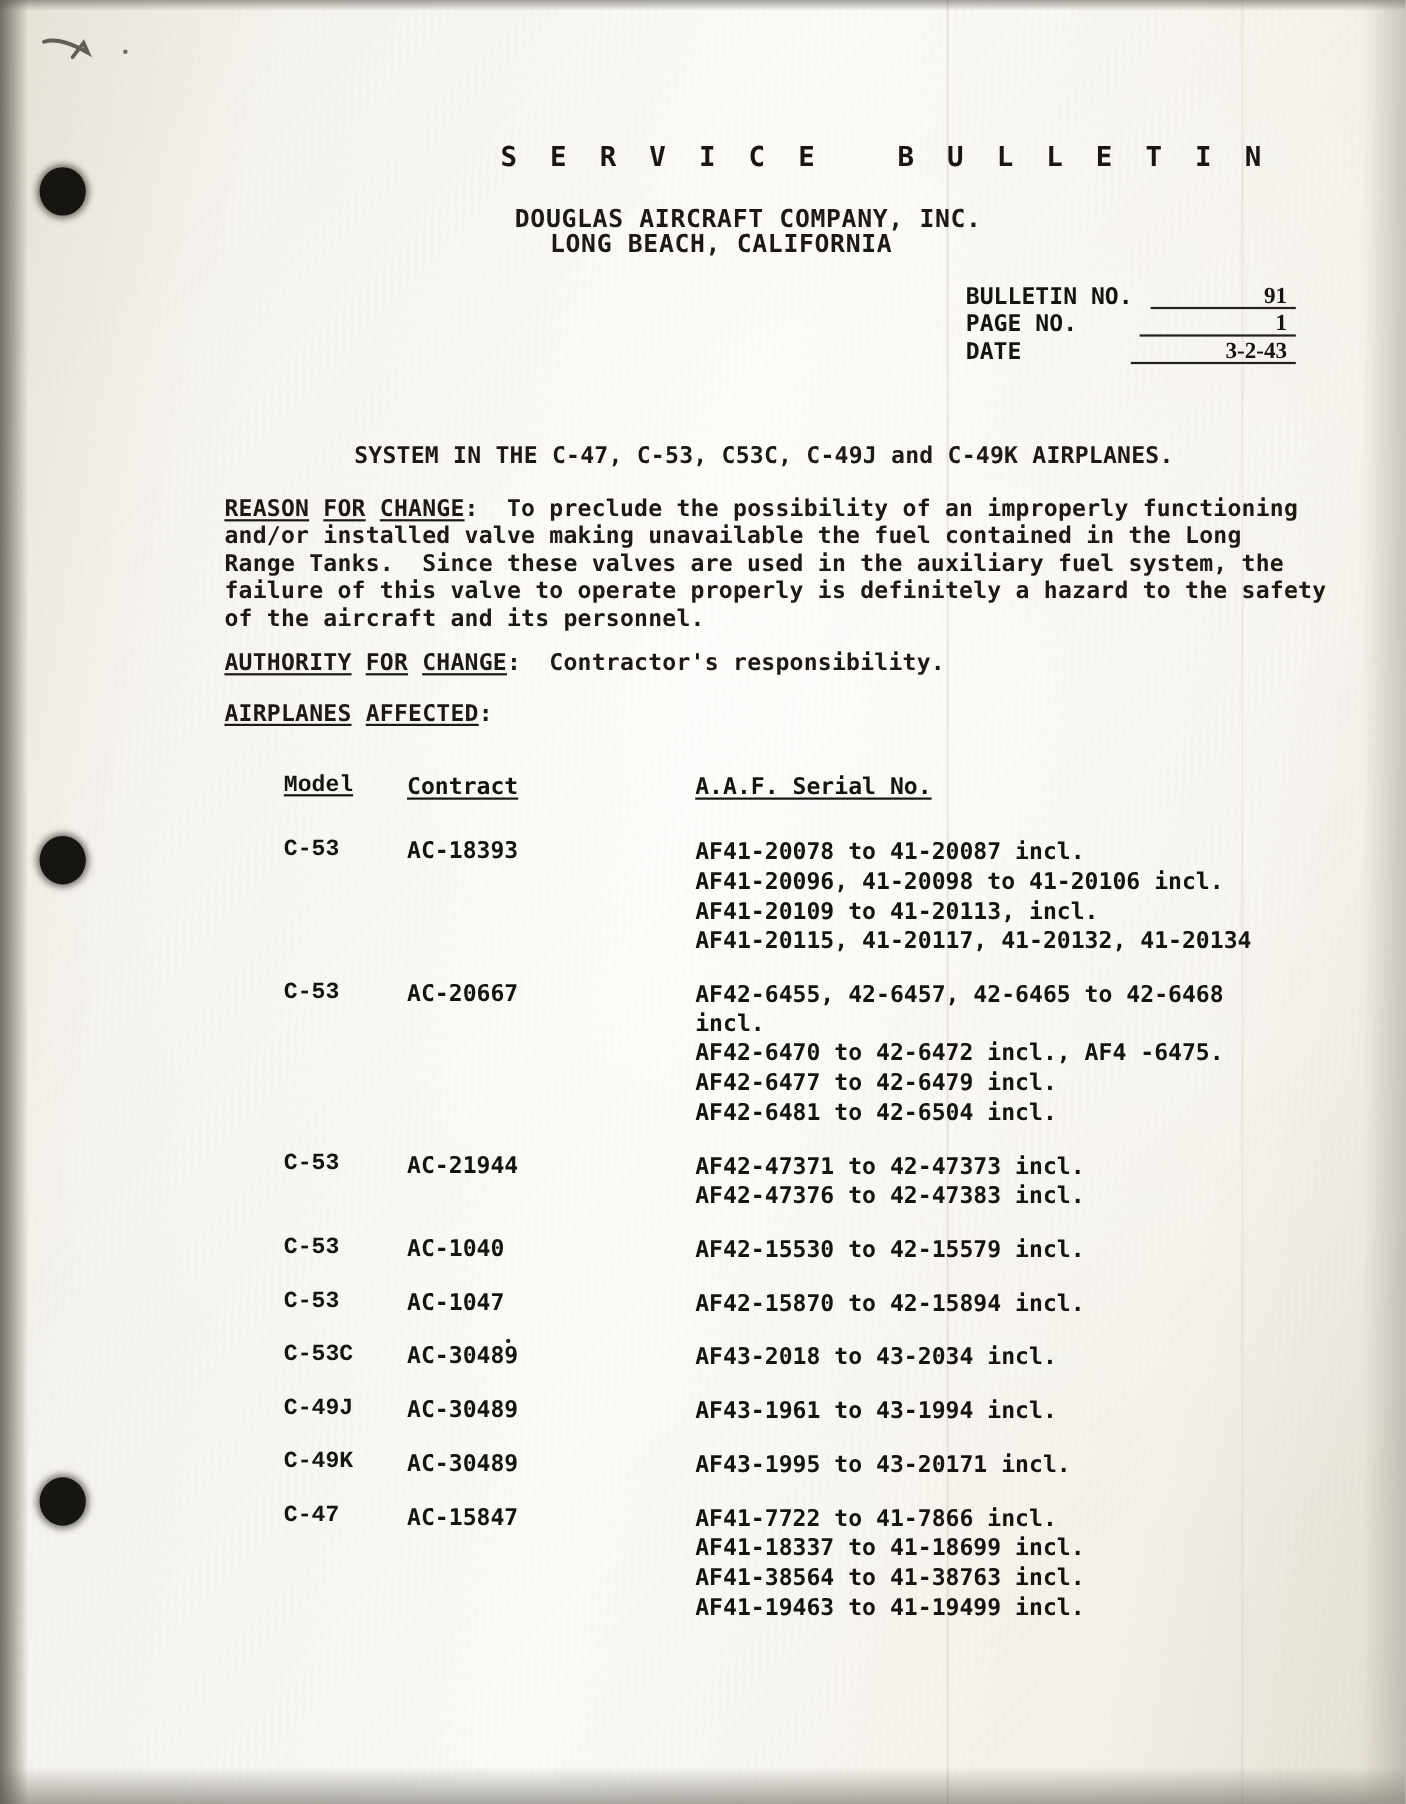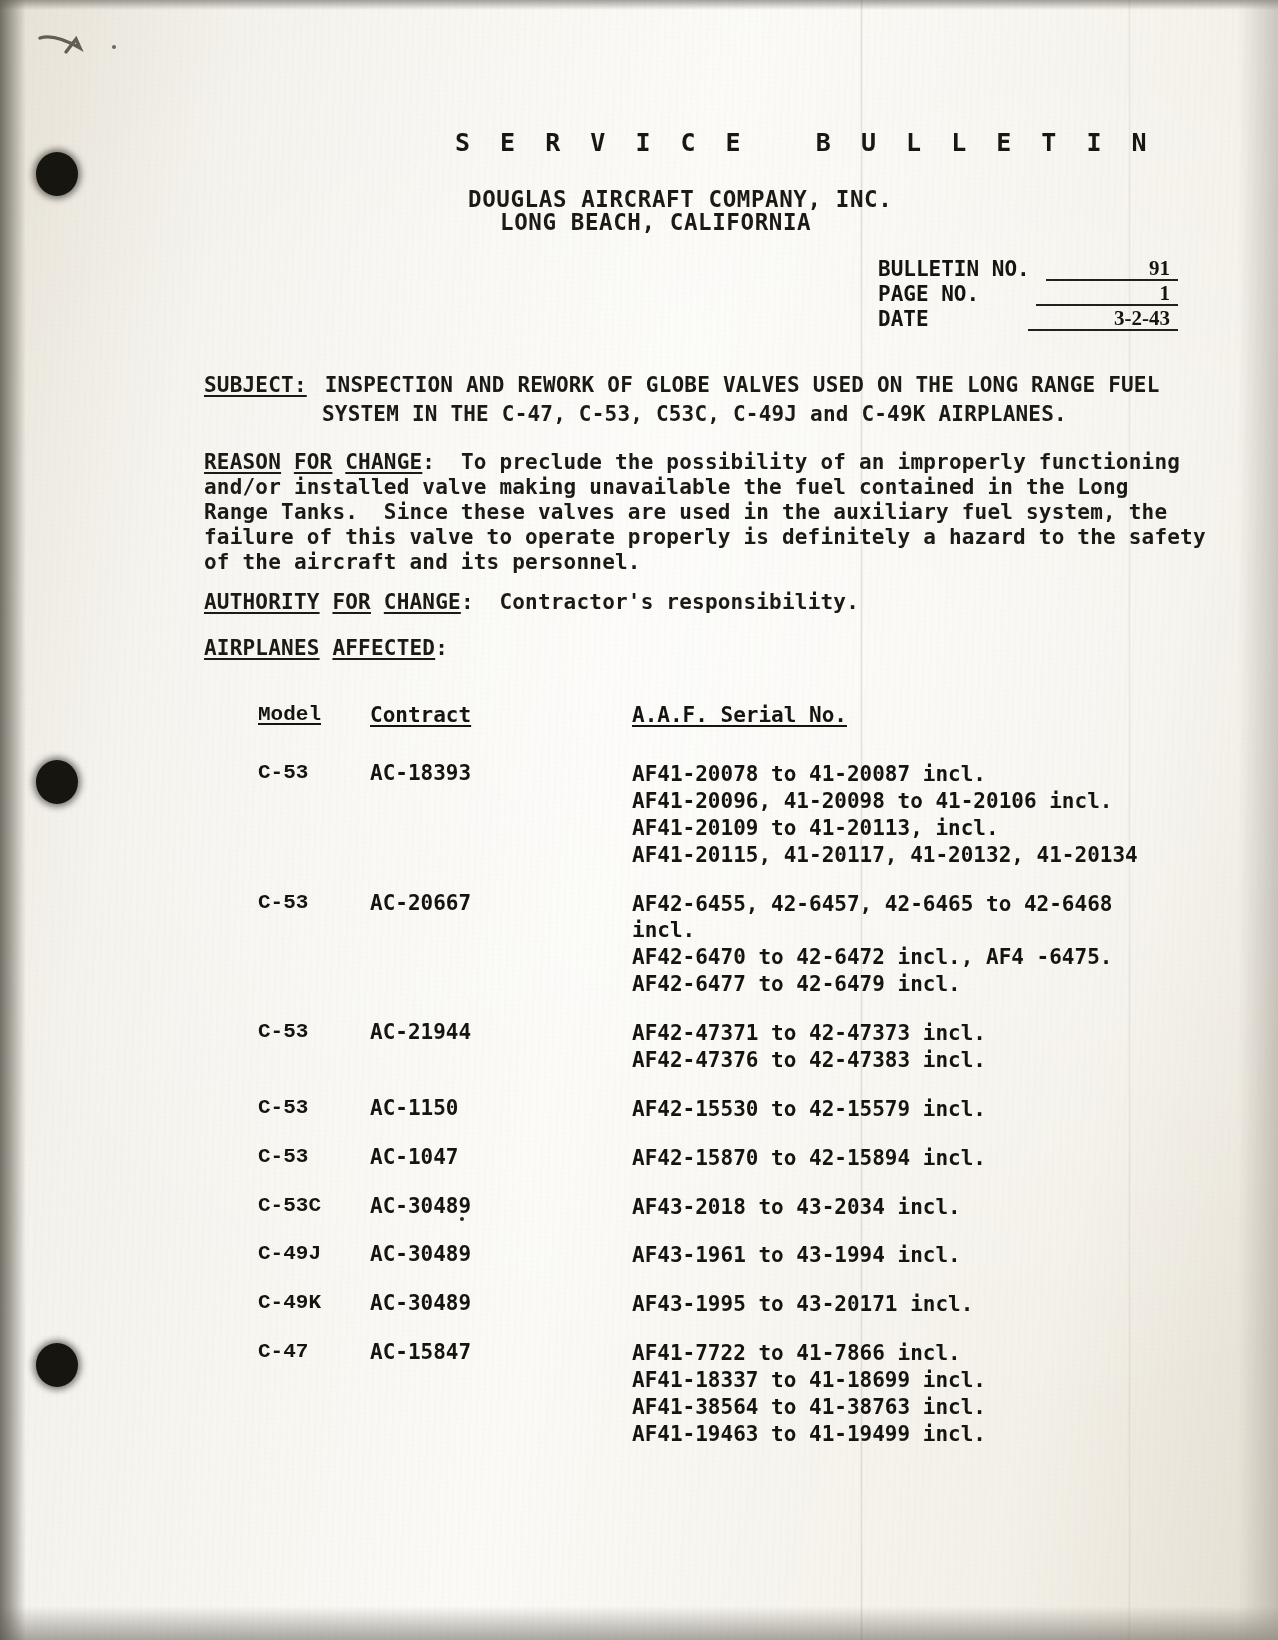--- a/index.html
+++ b/index.html
@@ -222,21 +222,20 @@
         <span class="meta-value">1</span>
         <span class="meta-rule" style="left:158px; right:0; top:23px;"></span>
       </div>
       <div class="meta-row">
         <span class="meta-label">DATE</span>
         <span class="meta-value">3-2-43</span>
         <span class="meta-rule" style="left:150px; right:0; top:23px;"></span>
       </div>
     </div>
 
-    <div class="txt body-line" style="left:204px; top:375px;"><span class="u">SUBJECT:</span><span style="margin-left:18px;">INSPECTION AND REWORK OF GLOBE VALVES USED ON THE LONG RANGE FUEL</span></div>
     <div class="txt body-line" style="left:322px; top:404px;">SYSTEM IN THE C-47, C-53, C53C, C-49J and C-49K AIRPLANES.</div>
 
     <div class="txt body-line" style="left:204px; top:452px;"><span class="u">REASON</span><span> </span><span class="u">FOR</span><span> </span><span class="u">CHANGE</span><span>:</span><span>  </span><span>To preclude the possibility of an improperly functioning</span></div>
     <div class="txt body-line" style="left:204px; top:477px;">and/or installed valve making unavailable the fuel contained in the Long</div>
     <div class="txt body-line" style="left:204px; top:502px;">Range Tanks.  Since these valves are used in the auxiliary fuel system, the</div>
     <div class="txt body-line" style="left:204px; top:527px;">failure of this valve to operate properly is definitely a hazard to the safety</div>
     <div class="txt body-line" style="left:204px; top:552px;">of the aircraft and its personnel.</div>
 
     <div class="txt body-line" style="left:204px; top:592px;"><span class="u">AUTHORITY</span><span> </span><span class="u">FOR</span><span> </span><span class="u">CHANGE</span><span>:</span><span>  </span><span>Contractor's responsibility.</span></div>
 
@@ -250,30 +249,30 @@
       </div>
       <div id="table-rows">
           <div class="trow">
             <div class="col-model">C-53</div>
             <div class="col-contract">AC-18393</div>
             <div class="col-serial"><div class="serial-line">AF41-20078 to 41-20087 incl.</div><div class="serial-line">AF41-20096, 41-20098 to 41-20106 incl.</div><div class="serial-line">AF41-20109 to 41-20113, incl.</div><div class="serial-line">AF41-20115, 41-20117, 41-20132, 41-20134</div></div>
           </div>
           <div class="trow">
             <div class="col-model">C-53</div>
             <div class="col-contract">AC-20667</div>
-            <div class="col-serial"><div class="serial-line">AF42-6455, 42-6457, 42-6465 to 42-6468</div><div class="serial-line">incl.</div><div class="serial-line">AF42-6470 to 42-6472 incl., AF4 -6475.</div><div class="serial-line">AF42-6477 to 42-6479 incl.</div></div>
+            <div class="col-serial"><div class="serial-line">AF42-6455, 42-6457, 42-6465 to 42-6468</div><div class="serial-line">incl.</div><div class="serial-line">AF42-6470 to 42-6472 incl., AF4 -6475.</div><div class="serial-line">AF42-6477 to 42-6479 incl.</div><div class="serial-line">AF42-6481 to 42-6504 incl.</div></div>
           </div>
           <div class="trow">
             <div class="col-model">C-53</div>
             <div class="col-contract">AC-21944</div>
             <div class="col-serial"><div class="serial-line">AF42-47371 to 42-47373 incl.</div><div class="serial-line">AF42-47376 to 42-47383 incl.</div></div>
           </div>
           <div class="trow">
             <div class="col-model">C-53</div>
-            <div class="col-contract">AC-1150</div>
+            <div class="col-contract">AC-1040</div>
             <div class="col-serial"><div class="serial-line">AF42-15530 to 42-15579 incl.</div></div>
           </div>
           <div class="trow">
             <div class="col-model">C-53</div>
             <div class="col-contract">AC-1047</div>
             <div class="col-serial"><div class="serial-line">AF42-15870 to 42-15894 incl.</div></div>
           </div>
           <div class="trow">
             <div class="col-model">C-53C</div>
             <div class="col-contract">AC-30489</div>

